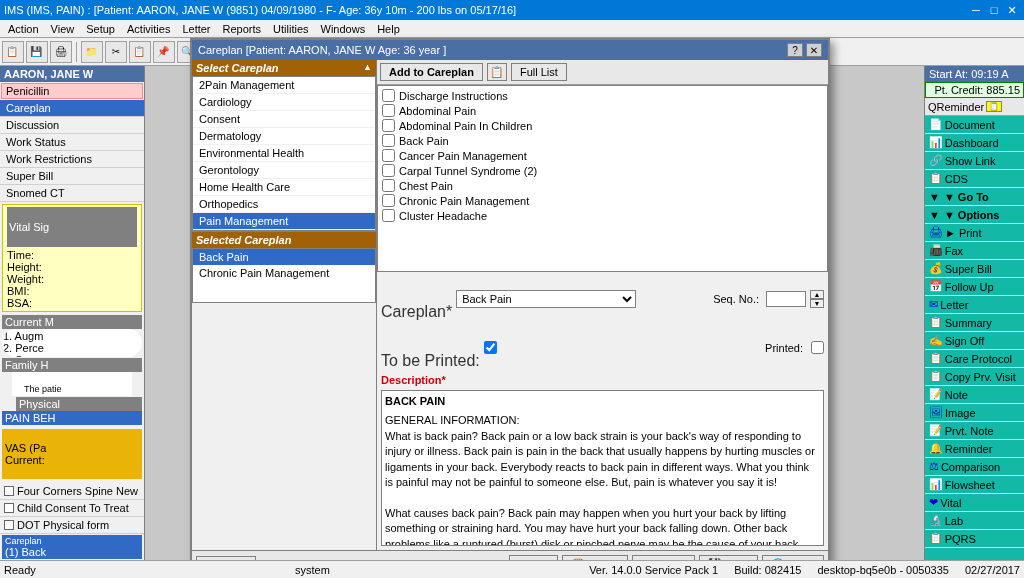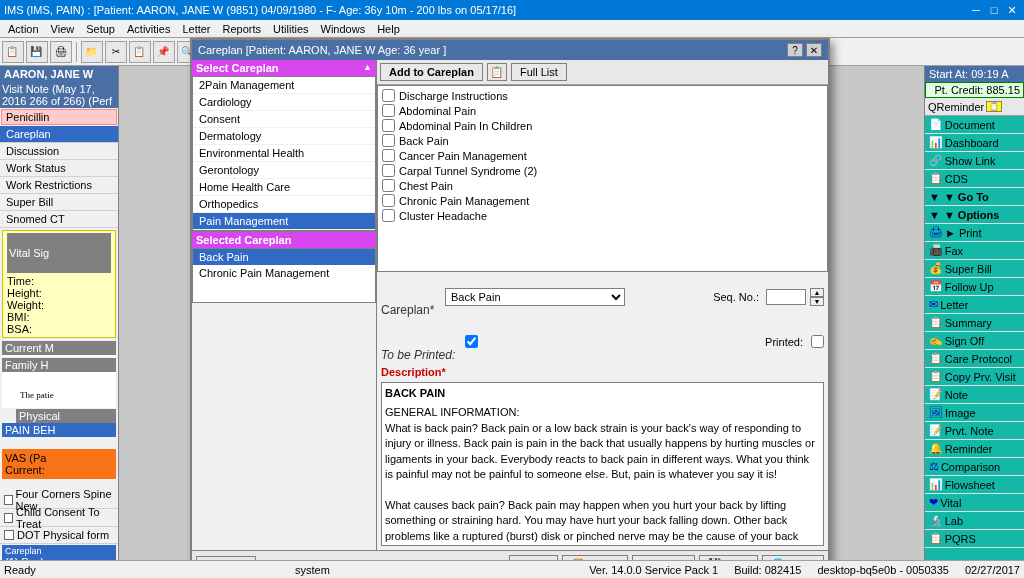--- a/index.html
+++ b/index.html
@@ -32,42 +32,42 @@
     .right-sidebar { width: 100px; background: #14b8a6; border-left: 1px solid #808080; display: flex; flex-direction: column; font-size: 10px; }
     .right-item { padding: 1px 4px; cursor: pointer; display: flex; align-items: center; gap: 2px; border-bottom: 1px solid #e0e0e0; height: 18px; }
     .modal { background: #f0f0f0; border: 2px solid #808080; box-shadow: 4px 4px 8px rgba(0,0,0,0.4); width: 640px; position: absolute; top: 38px; left: 190px; }
     .modal-title-bar { background: #4a6fa5; color: white; padding: 3px 6px; display: flex; align-items: center; justify-content: space-between; }
     .modal-close-btn { background: #d0d0d0; border: 1px solid #808080; color: black; cursor: pointer; width: 16px; height: 14px; font-size: 10px; display: flex; align-items: center; justify-content: center; }
     .modal-question-btn { background: #d0d0d0; border: 1px solid #808080; color: black; cursor: pointer; width: 16px; height: 14px; font-size: 10px; display: flex; align-items: center; justify-content: center; }
     .modal-body { display: flex; height: 490px; }
 
     
     .modal-left { width: 185px; border-right: 1px solid #808080; display: flex; flex-direction: column; }
-    .panel-header { background: #d946ef; color: white; padding: 2px 4px; font-weight: bold; font-size: 11px; }
+    .panel-header { background: #a16207; color: white; padding: 2px 4px; font-weight: bold; font-size: 11px; font-style: italic; }
     .careplan-list { flex: 1; overflow-y: auto; background: white; }
     .careplan-list-item { padding: 2px 6px; cursor: pointer; border-bottom: 1px solid #f0f0f0; }
     .careplan-list-item.active { background: #316ac5; color: white; }
     .selected-careplan-section { border-top: 1px solid #808080; }
     .selected-list { background: white; overflow-y: auto; height: 80px; }
     .selected-item { padding: 2px 6px; cursor: pointer; }
     .selected-item.active { background: #316ac5; color: white; }
 
     
     .modal-right { flex: 1; display: flex; flex-direction: column; }
     .add-to-careplan-bar { background: #e8e8e8; border-bottom: 1px solid #a0a0a0; padding: 3px; display: flex; align-items: center; gap: 4px; }
     .add-btn { background: #e8e8e8; border: 1px solid #808080; padding: 2px 8px; cursor: pointer; font-size: 11px; font-weight: bold; }
     .full-list-btn { background: #e8e8e8; border: 1px solid #808080; padding: 2px 8px; cursor: pointer; font-size: 11px; }
     .checkbox-list { background: white; overflow-y: auto; height: 180px; border-bottom: 1px solid #808080; padding: 2px; }
     .checkbox-item { display: flex; align-items: center; gap: 4px; padding: 1px 2px; }
     .checkbox-item input { margin: 0; }
 
     
     .detail-area { flex: 1; padding: 4px; display: flex; flex-direction: column; gap: 4px; overflow: hidden; }
     .detail-row { display: flex; align-items: center; gap: 4px; }
-    .detail-label { font-size: 12px; color: #333; min-width: 60px; margin-top: 27px; }
+    .detail-label { font-size: 16px; color: #333; min-width: 60px; margin-top: 27px; }
     .detail-input { border: 1px solid #808080; background: white; padding: 1px 3px; font-size: 11px; }
     .detail-select { border: 1px solid #808080; background: white; padding: 1px; font-size: 11px; width: 180px; }
     .desc-text { background: white; border: 1px solid #808080; flex: 1; padding: 3px; font-size: 10px; overflow-y: auto; line-height: 1.4; }
 
     
     .modal-footer { background: #e8e8e8; border-top: 1px solid #808080; padding: 4px; display: flex; align-items: center; justify-content: space-between; }
     .goto-btn { background: #e8e8e8; border: 1px solid #808080; padding: 2px 8px; cursor: pointer; font-size: 11px; display: flex; align-items: center; gap: 2px; }
     .footer-right-btns { display: flex; gap: 4px; }
     .footer-btn { background: #e8e8e8; border: 1px solid #808080; padding: 2px 8px; cursor: pointer; font-size: 11px; display: flex; align-items: center; gap: 2px; }
     .footer-btn.save { background: #e8e8e8; }
@@ -123,28 +123,25 @@
   <button class="toolbar-btn">🔍</button>
   <div class="toolbar-separator"></div>
   <button class="toolbar-btn">◀</button>
   <button class="toolbar-btn">▶</button>
   <button class="toolbar-btn">⬅</button>
   <button class="toolbar-btn">➡</button>
 </div>
 
 <div class="content-main" style="height: calc(578px - 20px - 18px - 28px - 18px); position: relative;">
 
-  <div class="left-sidebar" style="width:119px; overflow:hidden;">
+  <div class="left-sidebar" style="width:145px; overflow:hidden;">
     <div class="patient-header">
       <span>AARON, JANE W</span>
     </div>
 
-    <div class="visit-header-bar" style="font-size:9px; padding:1px 2px;">
-      <span>Visit Note (May 17, 2016  266 of 266) (Perf</span>
-    </div>
 
     <div style="background:#ffcccc; border:1px solid #ff8888; padding:1px 4px; font-size:10px; margin:1px;">
       <span>Penicillin</span>
     </div>
 
     <div class="sidebar-menu-item active">
       <span>Careplan</span>
     </div>
     <div class="sidebar-menu-item">
       <span>Discussion</span>
@@ -182,30 +179,30 @@
       <div>3. Soma</div>
       <div>4. Tamifl</div>
       <div>5. Clariti</div>
       <div>6. Effexo</div>
 
     </div>
 
     <div class="current-meds-header" style="margin:1px 2px 0 2px;">
       <span>Family H</span>
     </div>
-    <div style="background:white; margin:0 2px; height:16px; font-size:9px; padding:18px;font-family:Liberation Serif, serif;">The patie</div>
+    <div style="background:white; margin:0 12px; height:16px; font-size:9px; padding:12px;">The patie</div>
 
     <div class="current-meds-header" style="margin:1px 2px 0 16px;">
       <span>Physical</span>
     </div>
     <div style="background:#316ac5; color:white; padding:1px 3px; font-size:9px; margin:0 2px;">
       <span>PAIN BEH</span>
     </div>
 
-    <div style="background:#f97316; padding:3px 3px; font-size:9px; margin:12px 2px;">
+    <div style="background:#eab308; padding:13px 3px; font-size:9px; margin:4px 2px;">
       <span>VAS (Pa</span><br>
       <span>Current:</span>
     </div>
 
     <div class="bottom-sidebar-item">
       <span class="cb-icon"></span>
       <span>Four Corners Spine New</span>
     </div>
     <div class="bottom-sidebar-item">
       <span class="cb-icon"></span>
@@ -460,21 +457,21 @@
           <span style="flex:1;"></span>
           <span style="margin-right:3px;">Seq. No.:</span>
           <input type="text" class="detail-input" style="width: 40px;" value="">
           <div style="display:flex; flex-direction:column;">
             <button style="height:9px; font-size:7px; padding:0; width:14px; border:1px solid #808080;">▲</button>
             <button style="height:9px; font-size:7px; padding:0; width:14px; border:1px solid #808080;">▼</button>
           </div>
         </div>
 
         <div class="detail-row">
-          <span class="detail-label" style="min-width:80px;font-style:italic;">To be Printed:</span>
+          <span class="detail-label" style="min-width:80px;">To be Printed:</span>
           <input type="checkbox" checked="" style="">
           <span style="flex:1;"></span>
           <span style="margin-right:4px;">Printed:</span>
           <input type="checkbox" style="">
         </div>
 
         <div class="detail-row">
           <span style="font-weight:bold; color:#cc0000;">Description*</span>
         </div>
 

